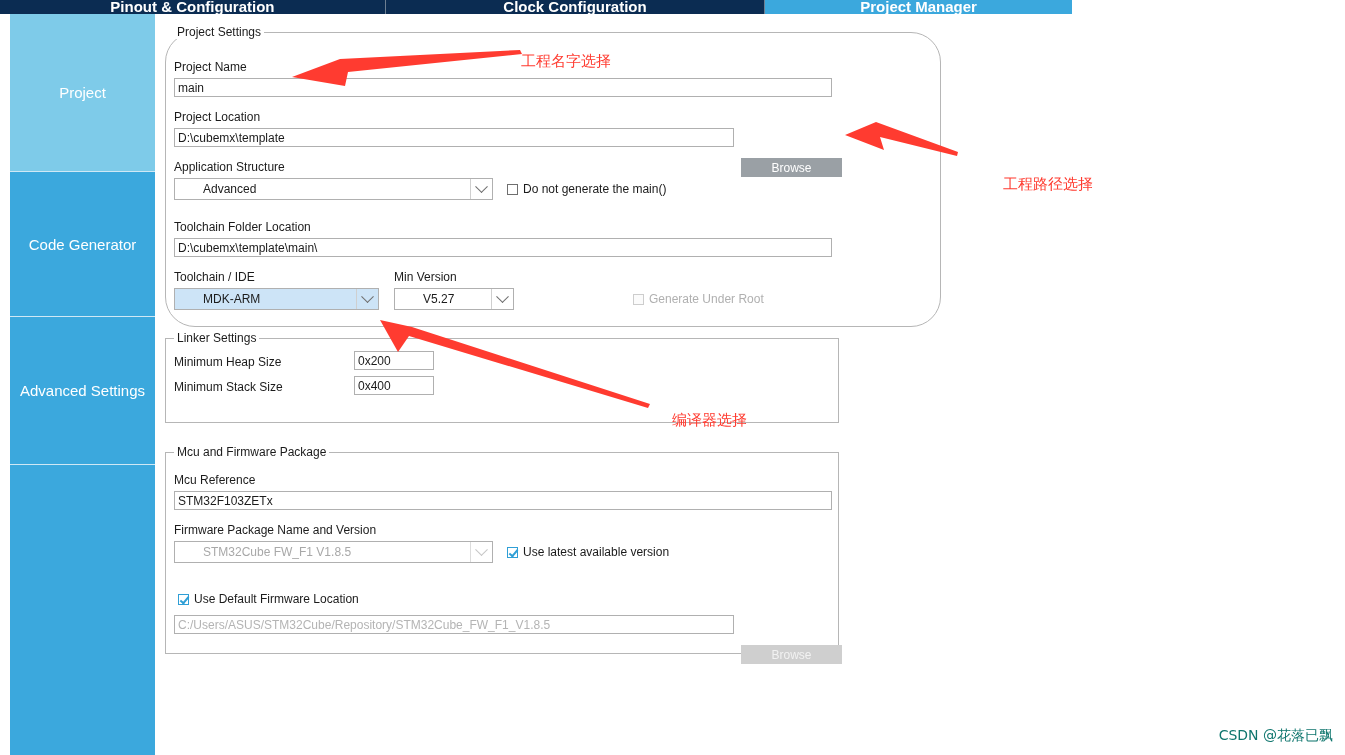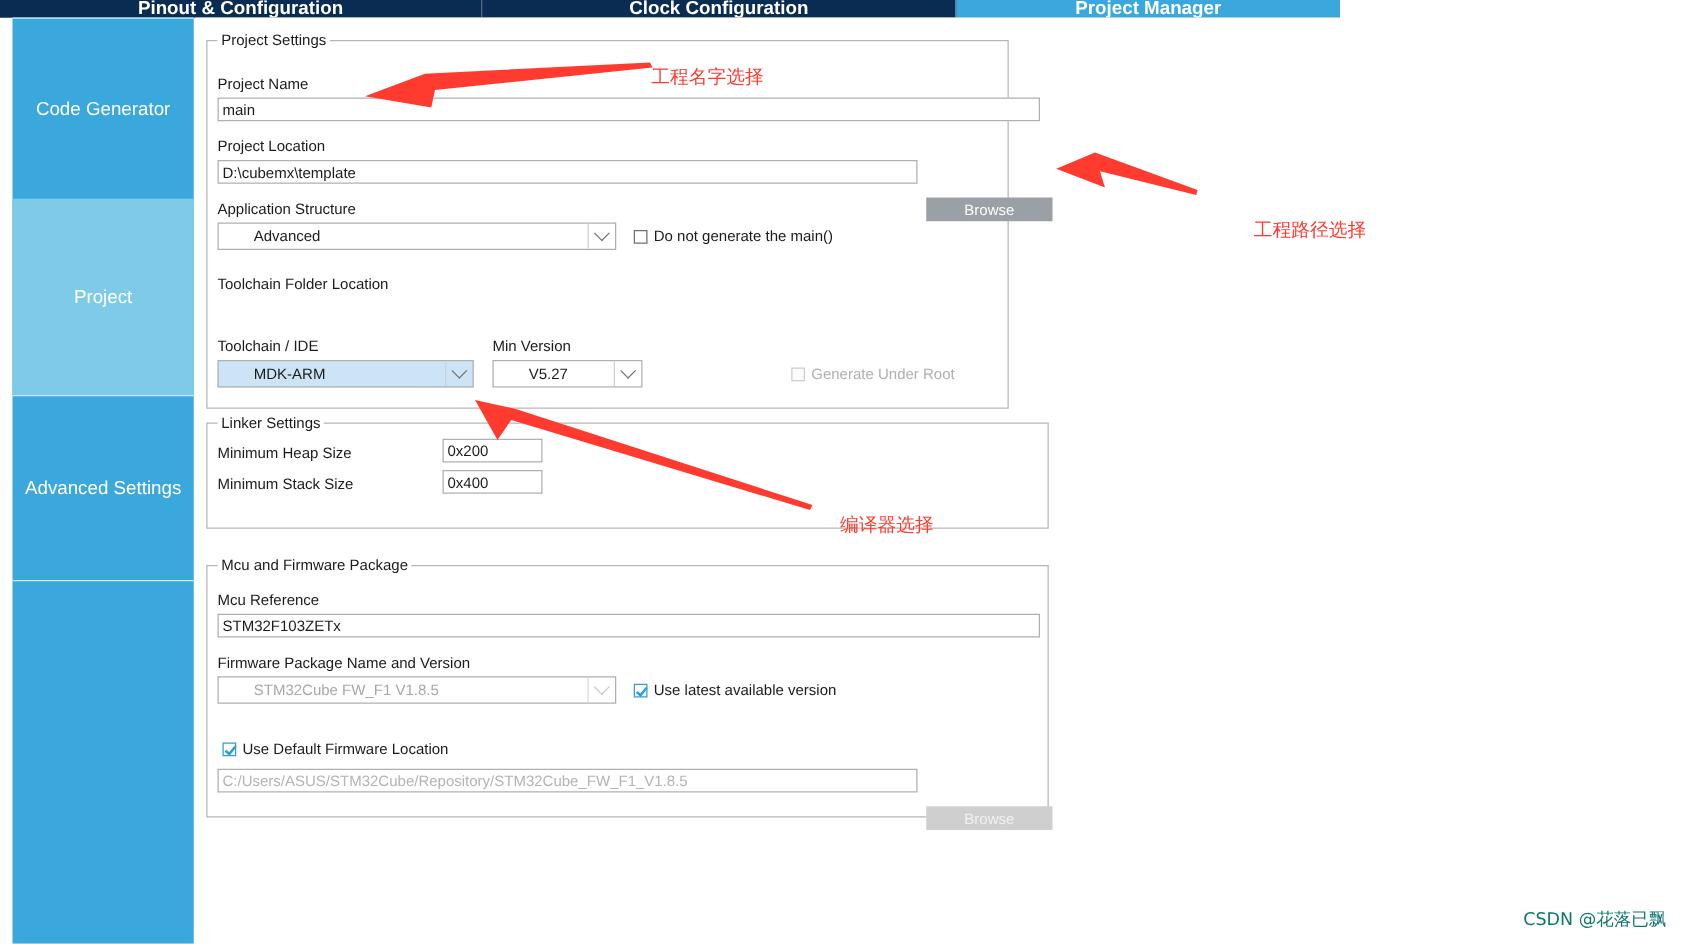--- a/index.html
+++ b/index.html
@@ -93,21 +93,21 @@
     position: absolute;
     top: -8px;
     left: 8px;
     background: #ffffff;
     padding: 0 3px;
     font-size: 12px;
     color: #1b1b1b;
     white-space: nowrap;
   }
 
-  .g-project  { left: 9px;  top: 18px;  width: 642px; height: 295px; }
+  .g-project  { left: 9px;  top: 18px;  width: 776px; height: 295px; border-radius: 30px; }
   .g-linker   { left: 9px;  top: 324px; width: 674px; height: 85px;  }
   .g-mcu      { left: 9px;  top: 438px; width: 674px; height: 202px; }
 
   
   .lbl {
     position: absolute;
     font-size: 12px;
     color: #1b1b1b;
     white-space: nowrap;
     line-height: 14px;
@@ -260,25 +260,25 @@
 </head>
 <body>
 
 <div class="tabbar">
   <div class="tab t1">Pinout &amp; Configuration</div>
   <div class="tab t2">Clock Configuration</div>
   <div class="tab active">Project Manager</div>
 </div>
 
 <div class="sidebar">
+  <div class="side-item s0 selected">
+    <span>Project</span>
+  </div>
   <div class="side-item s1">
     <span>Code Generator</span>
-  </div>
-  <div class="side-item s0 selected">
-    <span>Project</span>
   </div>
   <div class="side-item s2">
     <span>Advanced Settings</span>
   </div>
   <div class="side-item s3">
     <span></span>
   </div>
 </div>
 
 <div class="content">
@@ -299,20 +299,21 @@
       <span class="carrow">
           <i class="chev"></i>
         </span>
     </div>
     <div class="cbrow" style="left:341px; top:149px;">
       <span class="cbox"></span>
       <span>Do not generate the main()</span>
     </div>
 
     <span class="lbl" style="left:8px; top:187px;">Toolchain Folder Location</span>
+    <input class="tfield" style="left: 8px; top: 205px; width: 658px; height: 19px;" type="text" value="D:\cubemx\template\main\">
 
     <span class="lbl" style="left:8px; top:237px;">Toolchain / IDE</span>
     <span class="lbl" style="left:228px; top:237px;">Min Version</span>
 
     <div class="combo highlight" style="left:8px; top:255px; width:205px; height:22px;">
       <span class="ctext">MDK-ARM</span>
       <span class="carrow">
           <i class="chev"></i>
         </span>
     </div>

